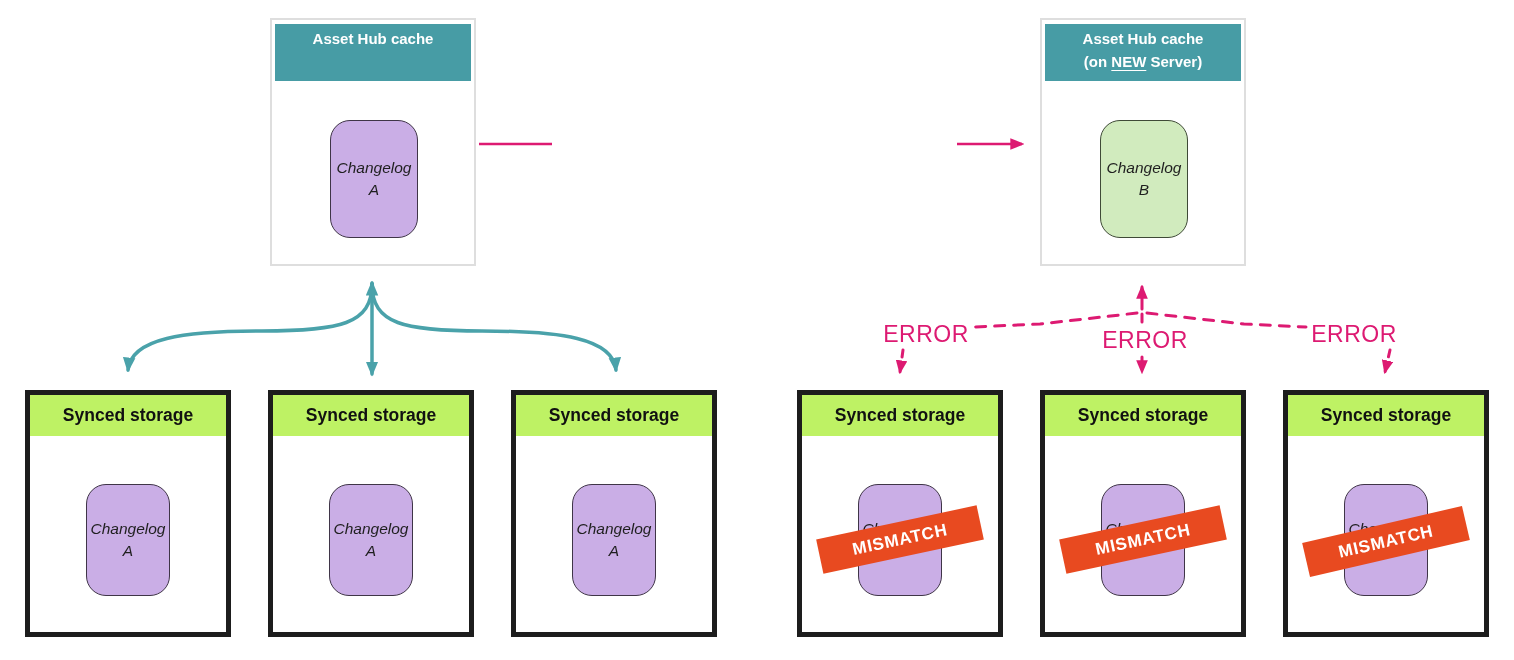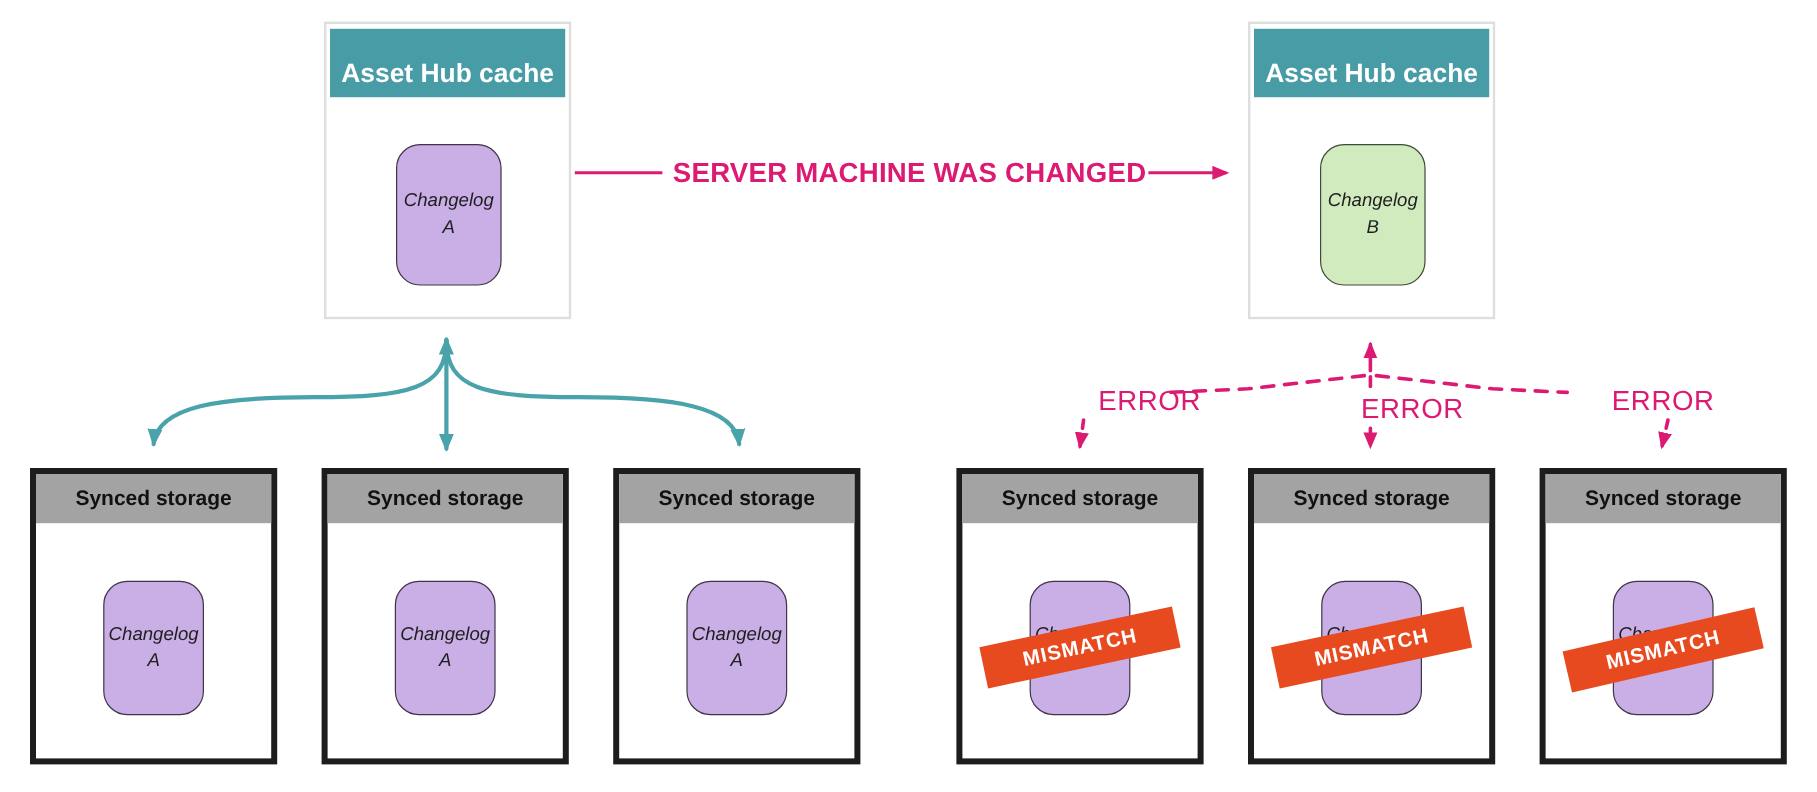--- a/index.html
+++ b/index.html
@@ -29,24 +29,24 @@
   }
   .cache-box.left  { left: 270px;  top: 18px; }
   .cache-box.right { left: 1040px; top: 18px; }
   .cache-header {
     position: absolute;
     left: 3px; right: 3px; top: 4px;
     height: 57px;
     background: #479ca5;
     color: #ffffff;
     font-weight: bold;
-    font-size: 22px;
+    font-size: 15px;
     line-height: 1.55;
     text-align: center;
-    padding-top: 20px;
+    padding-top: 3px;
   }
   .cache-header .underline {
     text-decoration: underline;
     text-underline-offset: 3px;
   }
 
   
   .changelog {
     position: absolute;
     width: 88px;
@@ -84,21 +84,20 @@
   
   .error-label {
     position: absolute;
     width: 90px;
     text-align: center;
     font-size: 23px;
     font-weight: 400;
     color: #dd1a72;
     letter-spacing: 0.5px;
     white-space: nowrap;
-    margin-left: 32px;
   }
   .error-label.e1 { left: 881px;  top: 321px; }
   .error-label.e2 { left: 1100px; top: 327px; }
   .error-label.e3 { left: 1309px; top: 321px; }
 
   
   .storage-box {
     position: absolute;
     top: 390px;
     width: 206px;
@@ -109,21 +108,21 @@
   .storage-box.s1 { left: 25px; }
   .storage-box.s2 { left: 268px; }
   .storage-box.s3 { left: 511px; }
   .storage-box.s4 { left: 797px; }
   .storage-box.s5 { left: 1040px; }
   .storage-box.s6 { left: 1283px; }
   .storage-header {
     position: absolute;
     left: 0; right: 0; top: 0;
     height: 41px;
-    background: #a3a3a3;
+    background: #bef264;
     color: #111111;
     font-weight: bold;
     font-size: 17.5px;
     line-height: 41px;
     text-align: center;
   }
   .storage-box .changelog {
     width: 84px; height: 112px;
     left: 56px; top: 89px;
   }
@@ -186,25 +185,25 @@
   <div class="cache-box left">
     <div class="cache-header">
       <div>Asset Hub cache</div>
     </div>
     <div class="changelog purple">
       <div>Changelog</div>
       <div>A</div>
     </div>
   </div>
 
-  <div class="transition-label">SERVER MACHINE WAS CHANGED</div>
 
   <div class="cache-box right">
     <div class="cache-header">
       <div>Asset Hub cache</div>
+      <div><span>(on </span><span class="underline">NEW</span><span> Server)</span></div>
     </div>
     <div class="changelog green">
       <div>Changelog</div>
       <div>B</div>
     </div>
   </div>
 
   <div class="error-label e1">ERROR</div>
   <div class="error-label e2">ERROR</div>
   <div class="error-label e3">ERROR</div>

